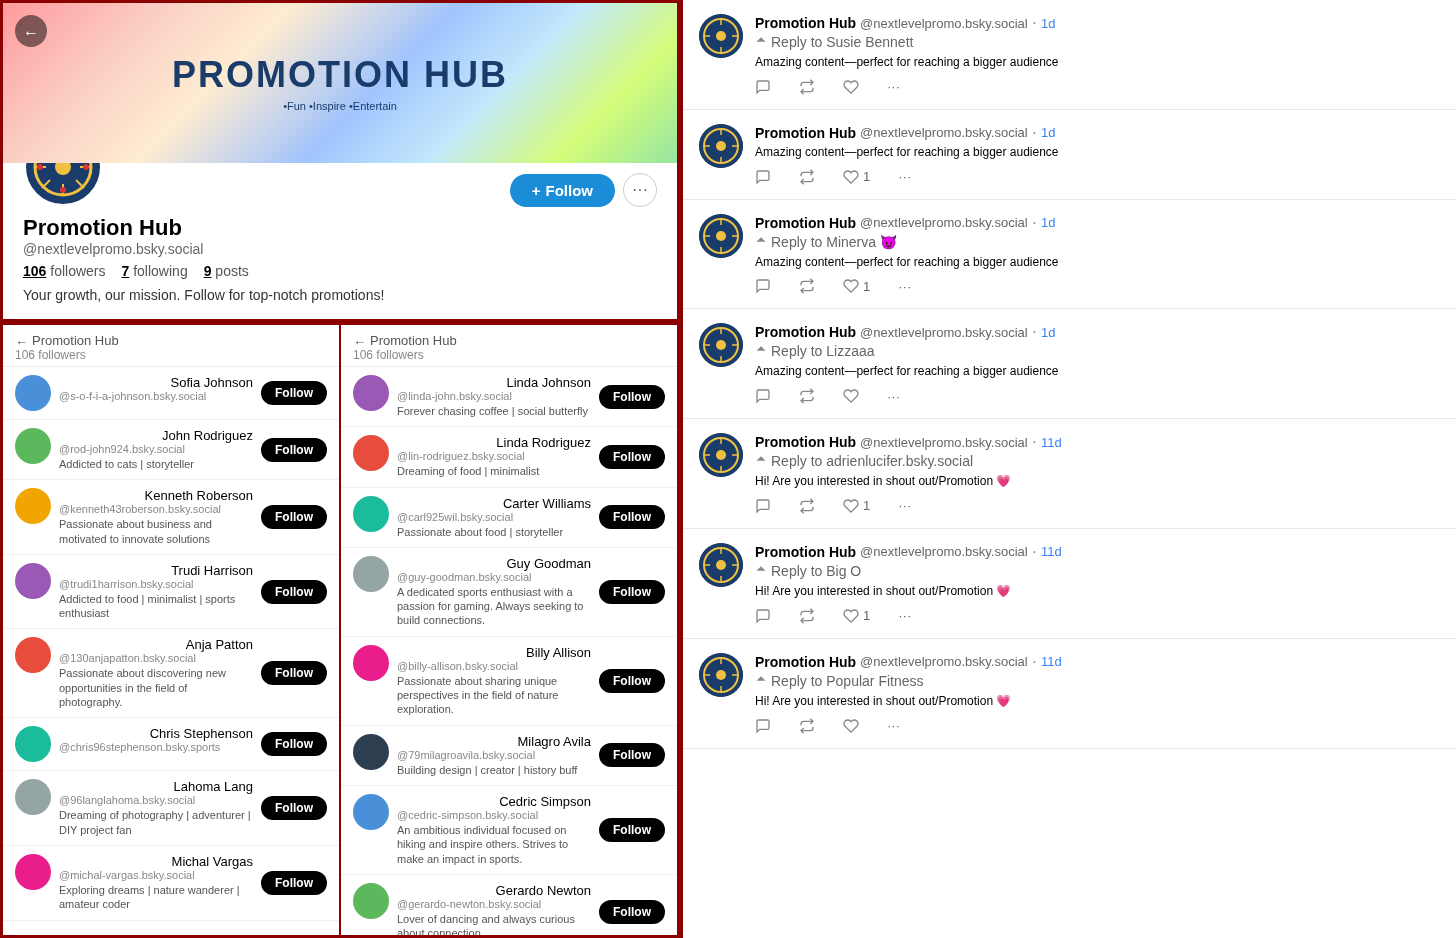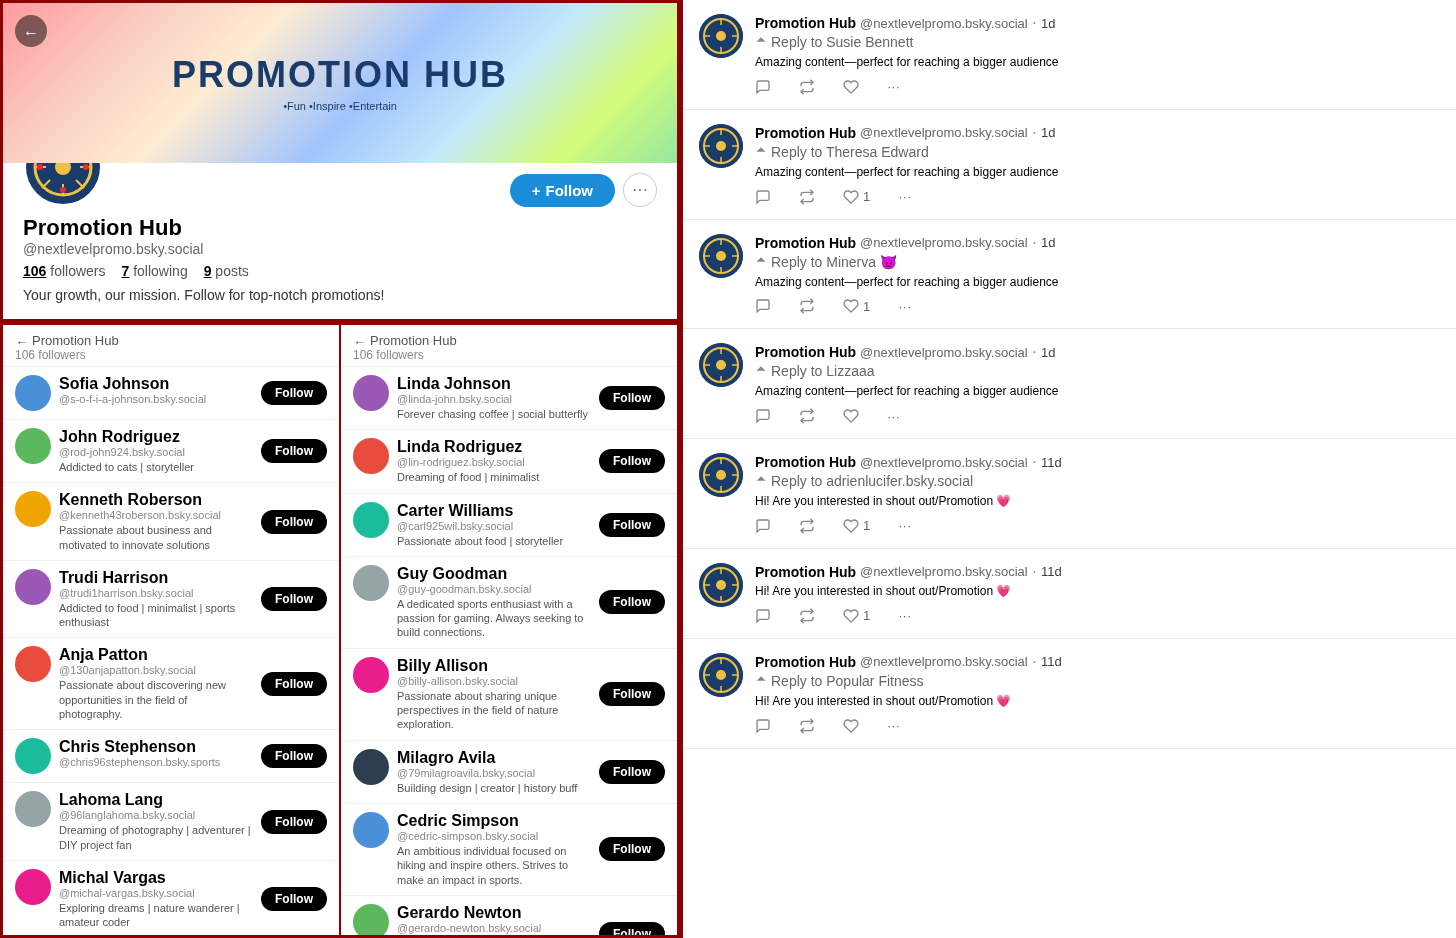--- a/index.html
+++ b/index.html
@@ -33,33 +33,33 @@
     
     .bottom-panels { display: flex; flex: 1; overflow: hidden; }
     .followers-panel { flex: 1; border-top: 3px solid #8B0000; border-right: 1.5px solid #8B0000; background: #fff; overflow-y: auto; }
     .followers-panel:last-child { border-right: none; border-left: 1.5px solid #8B0000; }
     .panel-header { padding: 8px 12px 4px; border-bottom: 1px solid #eee; }
     .panel-back { font-size: 13px; color: #555; display: flex; align-items: center; gap: 4px; }
     .panel-sub { font-size: 12px; color: #888; }
     .follower-item { display: flex; align-items: flex-start; padding: 8px 12px; border-bottom: 1px solid #f0f0f0; gap: 8px; }
     .follower-avatar { width: 36px; height: 36px; border-radius: 50%; background: #ddd; flex-shrink: 0; overflow: hidden; }
     .follower-info { flex: 1; min-width: 0; }
-    .follower-name { font-size: 16px; font-weight: 700; color: #000; }
+    .follower-name { font-size: 13px; font-weight: 400; color: #000; text-align: right; }
     .follower-handle { font-size: 11px; color: #888; }
     .follower-bio { font-size: 11px; color: #555; margin-top: 2px; line-height: 1.3; }
     .follow-small-btn { background: #000; color: #fff; border: none; border-radius: 16px; padding: 5px 14px; font-size: 12px; font-weight: 600; cursor: pointer; flex-shrink: 0; align-self: center; }
 
     
     .post-item { padding: 14px 16px; border-bottom: 1px solid #e8e8e8; display: flex; gap: 12px; background: #fff; }
     .post-avatar { width: 44px; height: 44px; border-radius: 50%; background: #1a3c6b; flex-shrink: 0; display: flex; align-items: center; justify-content: center; overflow: hidden; }
     .post-content { flex: 1; min-width: 0; }
     .post-header { display: flex; align-items: center; gap: 4px; flex-wrap: wrap; margin-bottom: 2px; }
     .post-name { font-weight: 700; font-size: 14px; color: #000; }
     .post-handle { font-size: 13px; color: #666; }
-    .post-time { font-size: 13px; color: #404040; }
+    .post-time { font-size: 13px; color: #3b82f6; }
     .post-reply { font-size: 14px; color: #666; display: flex; align-items: center; gap: 4px; margin-bottom: 4px; }
     .post-text { font-size: 12px; color: #000; line-height: 1.4; margin-bottom: 8px; }
     .post-actions { display: flex; gap: 28px; align-items: center; }
     .post-action { display: flex; align-items: center; gap: 4px; color: #666; font-size: 13px; cursor: pointer; }
     .post-action svg { width: 16px; height: 16px; }
     .dot { color: #888; }
 
     
     .av-blue { background: #4a90d9; }
     .av-green { background: #5cb85c; }
@@ -355,26 +355,20 @@
         <line x1="33" y1="22" x2="39" y2="22" stroke="#f0c040" stroke-width="1.5"></line>
       </svg>
     </div>
     <div class="post-content">
       <div class="post-header">
         <span class="post-name">Promotion Hub</span>
         <span class="post-handle">@nextlevelpromo.bsky.social</span>
         <span class="dot">·</span>
         <span class="post-time">1d</span>
       </div>
-      <div class="post-reply">
-        <svg width="12" height="12" viewBox="0 0 24 24" fill="#888">
-              <path d="M21 11.5l-9-9-9 9"></path>
-            </svg>
-        Reply to Theresa Edward
-      </div>
       <div class="post-text">Amazing content—perfect for reaching a bigger audience</div>
       <div class="post-actions">
         <span class="post-action">
           <svg viewBox="0 0 24 24" fill="none" stroke="#888" stroke-width="2">
                 <path d="M21 15a2 2 0 0 1-2 2H7l-4 4V5a2 2 0 0 1 2-2h14a2 2 0 0 1 2 2z"></path>
               </svg>
         </span>
         <span class="post-action">
           <svg viewBox="0 0 24 24" fill="none" stroke="#888" stroke-width="2">
                 <polyline points="17 1 21 5 17 9"></polyline>
@@ -555,20 +549,26 @@
         <line x1="33" y1="22" x2="39" y2="22" stroke="#f0c040" stroke-width="1.5"></line>
       </svg>
     </div>
     <div class="post-content">
       <div class="post-header">
         <span class="post-name">Promotion Hub</span>
         <span class="post-handle">@nextlevelpromo.bsky.social</span>
         <span class="dot">·</span>
         <span class="post-time">11d</span>
       </div>
+      <div class="post-reply">
+        <svg width="12" height="12" viewBox="0 0 24 24" fill="#888">
+              <path d="M21 11.5l-9-9-9 9"></path>
+            </svg>
+        Reply to Big O
+      </div>
       <div class="post-text">Hi! Are you interested in shout out/Promotion 💗</div>
       <div class="post-actions">
         <span class="post-action">
           <svg viewBox="0 0 24 24" fill="none" stroke="#888" stroke-width="2">
                 <path d="M21 15a2 2 0 0 1-2 2H7l-4 4V5a2 2 0 0 1 2-2h14a2 2 0 0 1 2 2z"></path>
               </svg>
         </span>
         <span class="post-action">
           <svg viewBox="0 0 24 24" fill="none" stroke="#888" stroke-width="2">
                 <polyline points="17 1 21 5 17 9"></polyline>

